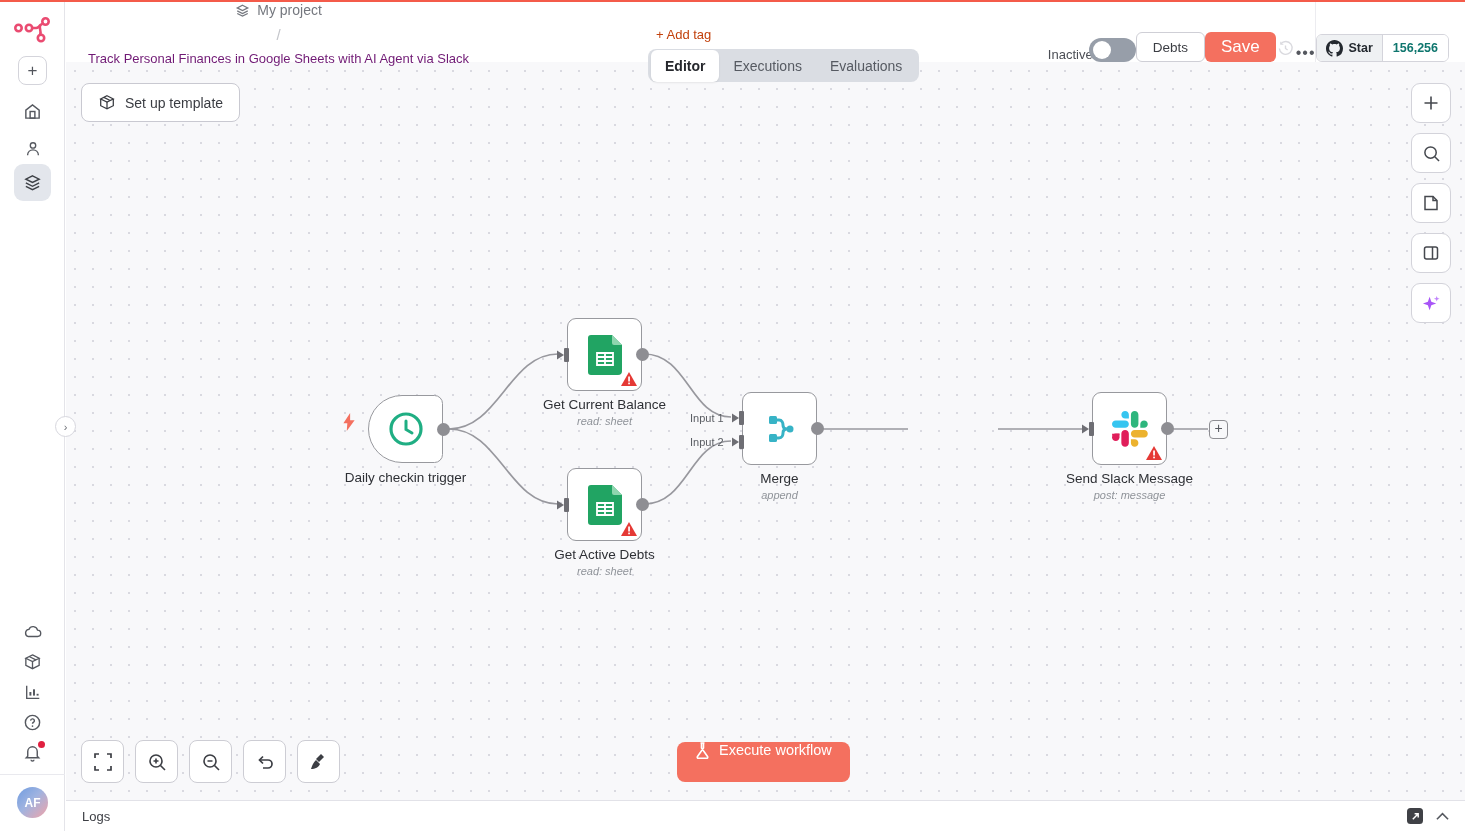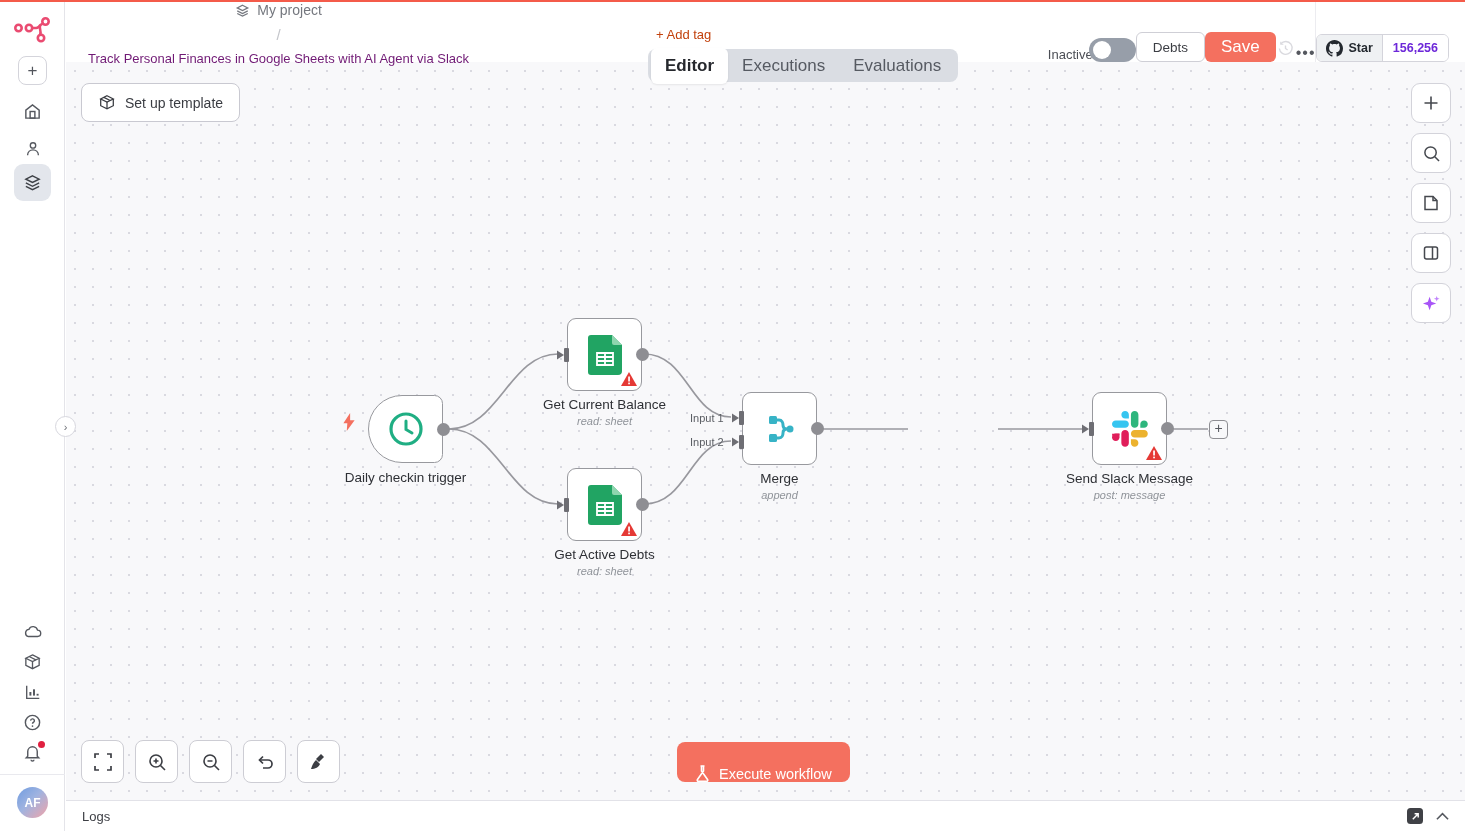--- a/index.html
+++ b/index.html
@@ -27,25 +27,25 @@
   .inactive-lbl { color:#4b4e55; font-size:13px; }
   .toggle { width:47px; height:24px; background:#979ea9; border-radius:12px; position:relative; cursor:pointer; margin-left:-4px; }
   .toggle .knob { position:absolute; top:3px; left:4px; width:18px; height:18px; background:#fff; border-radius:50%; }
   .btn-share { height:30px; padding:0 16px; background:#fff; border:1px solid #cfcfd6; border-radius:6px; color:#3c3e44; font-size:13.5px; cursor:pointer; }
   .btn-save { height:30px; padding:0 16px; background:#f4705f; border:none; border-radius:6px; color:#fff; font-size:17px; cursor:pointer; }
   .hist-icon { color:#d9d9de; font-size:17px; cursor:default; width:20px; text-align:center; }
   .more-icon { color:#55585f; font-size:16px; letter-spacing:1px; cursor:pointer; }
   .hdr-vdiv { width:1px; height:60px; background:#ececf0; }
   .gh-widget { display:flex; border:1px solid #d4d4db; border-radius:6px; overflow:hidden; height:28px; cursor:pointer; }
   .gh-left { display:flex; align-items:center; gap:5px; padding:0 9px; background:#eff1f3; color:#24292f; font-size:12.5px; font-weight:bold; border-right:1px solid #d4d4db; }
-  .gh-right { display:flex; align-items:center; padding:0 10px; background:#fff; color:#6d28d9; font-size:12.5px; font-weight:bold; }
+  .gh-right { display:flex; align-items:center; padding:0 10px; background:#fff; color:#0f766e; font-size:12.5px; font-weight:bold; }
 
   
   .tabs { position:absolute; top:49px; left:648px; height:33px; background:#dadde3; border-radius:8px; display:flex; align-items:center; padding:3px; z-index:35; }
-  .tab { padding:8px 14px; font-size:17px; color:#565a62; border-radius:6px; cursor:pointer; }
+  .tab { padding:8px 14px; font-size:14px; color:#565a62; border-radius:6px; cursor:pointer; }
   .tab.active { background:#fff; color:#26282d; font-weight:bold; box-shadow:0 1px 2px rgba(0,0,0,.08); }
 
   
   .canvas { position:absolute; top:62px; left:66px; width:1399px; height:738px; background:#f8f8fa; background-image:radial-gradient(circle,#d9d9e0 1px,transparent 1.1px); background-size:18px 18px; overflow:hidden; }
   .edges { position:absolute; top:0; left:0; width:1399px; height:738px; }
   .setup-btn { position:absolute; top:21px; left:15px; height:39px; padding:0 16px; background:#fff; border:1px solid #c9c9d1; border-radius:8px; display:flex; align-items:center; gap:9px; font-size:14px; color:#3a3c42; cursor:pointer; }
   .node { position:absolute; width:75px; height:73px; background:#fff; border:1.6px solid #98999e; border-radius:9px; display:flex; align-items:center; justify-content:center; cursor:pointer; }
   .node.trigger { border-radius:36px 9px 9px 36px; height:68px; }
   .node-label { position:absolute; top:78px; left:50%; transform:translateX(-50%); white-space:nowrap; font-size:13.5px; color:#2e3035; text-align:center; }
   .node.trigger .node-label { top:74px;text-align:right; }
@@ -53,21 +53,21 @@
   .out-dot { position:absolute; right:-8px; top:50%; margin-top:-6.5px; width:13px; height:13px; background:#8e8e93; border-radius:50%; }
   .in-arrow { position:absolute; left:-11px; top:50%; margin-top:-8px; width:12px; height:16px; }
   .in-arrow svg { display:block; }
   .err-badge { position:absolute; right:4px; bottom:4px; width:16px; height:14px; }
   .bolt { position:absolute; width:14px; height:18px; }
   .merge-in { position:absolute; width:12px; height:16px; }
   .merge-in-lbl { position:absolute; font-size:11px; color:#5a5d63; white-space:nowrap; }
   .plus-node { position:absolute; width:19px; height:19px; border:1.6px solid #8e8e93; border-radius:4px; background:#f8f8fa; color:#55585e; font-size:14px; line-height:15px; text-align:center; cursor:pointer; }
 
   .canvas-ctrl { position:absolute; width:43px; height:43px; background:#fff; border:1px solid #cdcdd4; border-radius:8px; display:flex; align-items:center; justify-content:center; color:#3c3e44; cursor:pointer; }
-  .exec-btn { position:absolute; left:611px; top:680px; height:40px; padding:0 18px; background:#f4705f; border:none; border-radius:8px; color:#fff; font-size:14.5px; display:flex; align-items:flex-end; gap:9px; cursor:pointer; }
+  .exec-btn { position:absolute; left:611px; top:680px; height:40px; padding:0 18px; background:#f4705f; border:none; border-radius:8px; color:#fff; font-size:14.5px; display:flex; align-items:flex-start; gap:9px; cursor:pointer; }
 
   .right-toolbar-btn { position:absolute; right:14px; width:40px; height:40px; background:#fff; border:1px solid #d3d3da; border-radius:9px; display:flex; align-items:center; justify-content:center; color:#45484e; cursor:pointer; z-index:20; }
   .edge-chevron { position:absolute; top:416px; left:55px; width:21px; height:21px; background:#fff; border:1px solid #d7d7de; border-radius:50%; color:#6b6e74; font-size:11px; display:flex; align-items:center; justify-content:center; z-index:45; cursor:pointer; }
 
   
   .logsbar { position:absolute; bottom:0; left:66px; width:1399px; height:31px; background:#fff; border-top:1px solid #e2e2e8; display:flex; align-items:center; padding:0 16px; z-index:30; }
   .logs-lbl { font-size:13px; color:#3c3e44; }
   .logs-right { margin-left:auto; display:flex; align-items:center; gap:13px; }
   .popout { width:16px; height:16px; background:#3f4146; border-radius:3.5px; display:flex; align-items:center; justify-content:center; cursor:pointer; }
   .chev-up { color:#55585f; cursor:pointer; }

